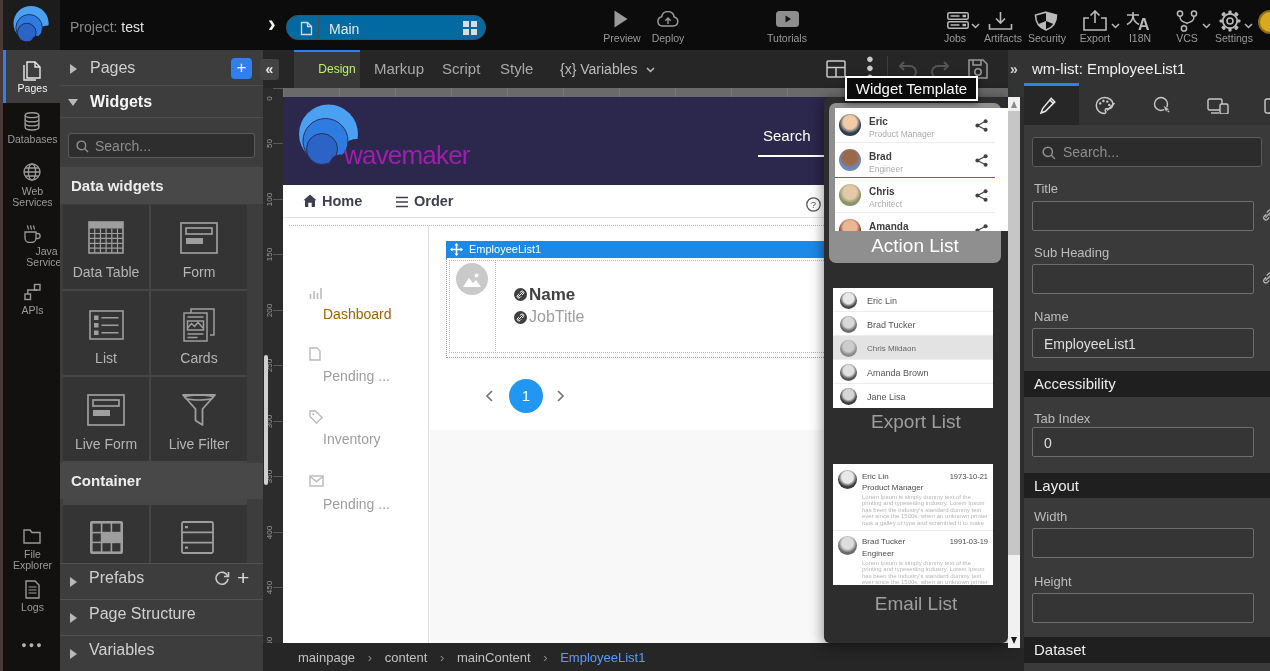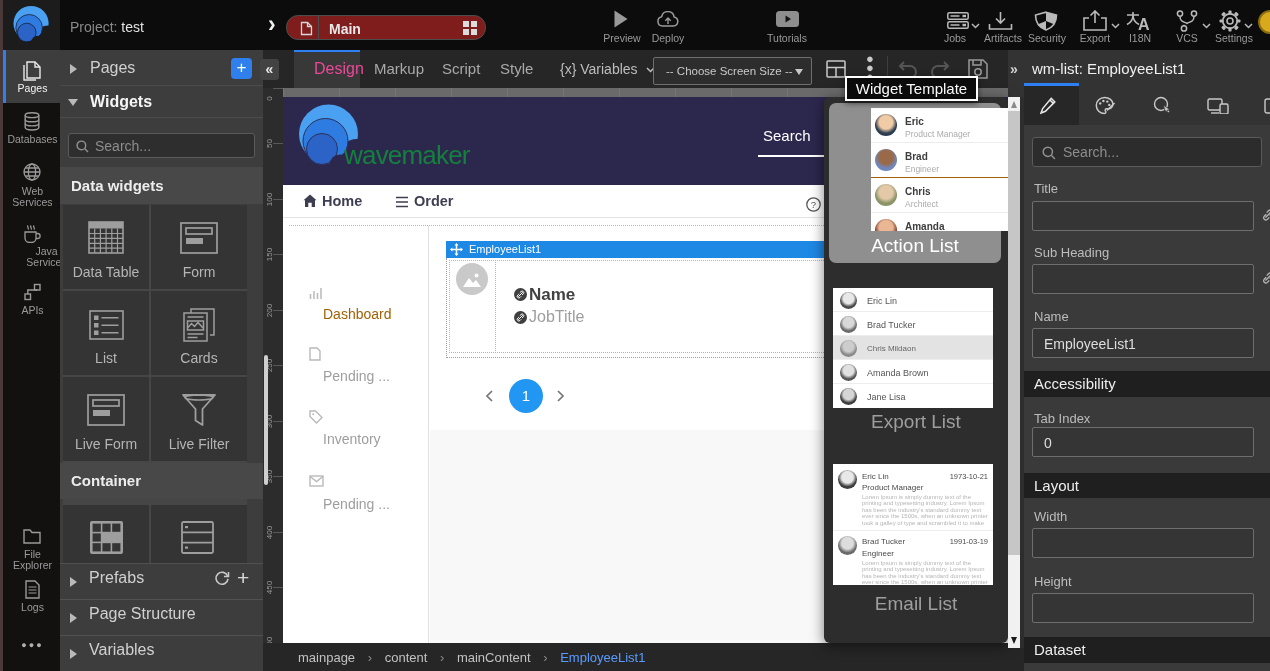--- a/index.html
+++ b/index.html
@@ -23,21 +23,21 @@
   <circle cx="19" cy="19.5" r="18.5" fill="#4aa1f1"></circle>
   <circle cx="37" cy="34" r="12.5" fill="#1c1c1c"></circle>
   <circle cx="17" cy="24" r="14" fill="#2e7ce2" stroke="#1a1a2a" stroke-width=".8"></circle>
   <circle cx="33.5" cy="38" r="8.5" fill="#1c1c1c"></circle>
   <circle cx="14.5" cy="29" r="9.8" fill="#2b64c6" stroke="#1a1a2a" stroke-width=".8"></circle>
   <circle cx="26" cy="39" r="6.6" fill="#1c1c1c"></circle>
 </svg>
 <div class="abs" style="left:70px;top:19px;font-size:14px;color:#8a8a8a;">Project: <span style="color:#e3e3e3">test</span></div>
 <div class="abs" style="left:268px;top:11px;font-size:23px;color:#f0f0f0;font-weight:bold;">›</div>
 
-<div class="abs" style="left:286px;top:15px;width:200px;height:25px;background:#7f1d1d;border:1px solid #4d4d4d;border-radius:12px;font-weight:bold;">
+<div class="abs" style="left:286px;top:15px;width:200px;height:25px;background:#0369a1;border:1px solid #4d4d4d;border-radius:12px;">
   <svg class="ico abs" style="left:13px;top:5px;" width="13" height="15" viewBox="0 0 13 15">
         <path d="M1.5 1.5 h6 l4 4 v8 h-10 Z" fill="none" stroke="#d8d8d8" stroke-width="1.3"></path>
         <path d="M7.5 1.5 v4 h4" fill="none" stroke="#d8d8d8" stroke-width="1.3"></path>
       </svg>
   <div class="abs" style="left:31px;top:0;width:1px;height:23px;background:#4d4d4d;"></div>
   <div class="abs" style="left:42px;top:5px;font-size:14px;color:#e8e8e8;">Main</div>
   <svg class="ico abs" style="left:176px;top:5px;" width="14" height="14" viewBox="0 0 14 14">
         <rect x="0" y="0" width="6" height="6" fill="#dcdcdc"></rect>
         <rect x="8" y="0" width="6" height="6" fill="#dcdcdc"></rect>
         <rect x="0" y="8" width="6" height="6" fill="#dcdcdc"></rect>
@@ -320,32 +320,28 @@
 <div class="abs" style="left:10px;top:563px;width:0;height:0;border-left:7px solid #b9b9b9;border-top:5px solid transparent;border-bottom:5px solid transparent;"></div>
 <div class="abs" style="left:29px;top:555px;font-size:16px;color:#d0d0d0;">Page Structure</div>
 <div class="abs" style="left:0;top:585px;width:203px;height:36px;background:#3d3d3d;border-top:1px solid #515151;"></div>
 <div class="abs" style="left:10px;top:599px;width:0;height:0;border-left:7px solid #b9b9b9;border-top:5px solid transparent;border-bottom:5px solid transparent;"></div>
 <div class="abs" style="left:29px;top:591px;font-size:16px;color:#d0d0d0;">Variables</div>
 </div>
 
 <div class="abs" style="left:263px;top:50px;width:761px;height:621px;background:#262626;overflow:hidden;">
 
 <div class="abs" style="left:31px;top:0;width:66px;height:38px;background:#383838;border-top:2px solid #2e7ff2;"></div>
-<div class="abs" style="left:31px;top:0;width:66px;text-align:center;"><span style="font-size:16px;color:#ec4899;line-height:38px;margin-left:20px;">Design</span></div>
+<div class="abs" style="left:31px;top:0;width:66px;text-align:center;"><span style="font-size:12px;color:#bef264;line-height:38px;margin-left:20px;">Design</span></div>
 <div class="abs" style="left:111px;top:0;width:44px;text-align:center;font-size:15px;color:#a9a9a9;line-height:38px;">Markup</div>
 <div class="abs" style="left:179px;top:0;width:34px;text-align:center;font-size:15px;color:#a9a9a9;line-height:38px;">Script</div>
 <div class="abs" style="left:237px;top:0;width:30px;text-align:center;font-size:15px;color:#a9a9a9;line-height:38px;">Style</div>
 <div class="abs" style="left:297px;top:0;font-size:14px;color:#bdbdbd;line-height:38px;">{x} Variables</div>
 <svg class="ico abs" style="left:383px;top:17px;" width="9" height="6" viewBox="0 0 9 6">
         <path d="M1 1 L4.5 4.5 L8 1" stroke="#bdbdbd" stroke-width="1.5" fill="none"></path>
       </svg>
-<div class="abs" style="left:390px;top:7px;width:159px;height:28px;background:#2d2d2d;border:1px solid #6e6e6e;border-radius:2px;">
-  <div class="abs" style="left:12px;top:7px;font-size:11.5px;color:#c9c9c9;">-- Choose Screen Size --</div>
-  <div class="abs" style="left:141px;top:11px;width:0;height:0;border-top:6px solid #c9c9c9;border-left:4.5px solid transparent;border-right:4.5px solid transparent;"></div>
-</div>
 <svg class="ico abs" style="left:563px;top:10px;" width="20" height="18" viewBox="0 0 20 18">
         <g fill="none" stroke="#c9c9c9" stroke-width="1.5">
           <rect x="1" y="1" width="18" height="16" rx="1"></rect>
           <path d="M1 7.5 h18 M10 7.5 V17"></path>
         </g>
       </svg>
 <div class="abs" style="left:602px;top:4px;width:10px;text-align:center;color:#c9c9c9;font-size:13px;line-height:9px;">●<br>●<br>●</div>
 <div class="abs" style="left:624px;top:6px;width:1px;height:26px;background:#3d3d3d;"></div>
 <svg class="ico abs" style="left:634px;top:11px;" width="20" height="17" viewBox="0 0 20 17">
         <path d="M3 5 h10 a6 6 0 0 1 0 12 h-4" fill="none" stroke="#555555" stroke-width="2"></path>
@@ -383,21 +379,21 @@
 
   <div class="abs" style="left:0;top:0;width:725px;height:88px;background:#2c274d;"></div>
   <svg class="abs" style="left:16px;top:7px;" width="62" height="62" viewBox="0 0 62 62">
     <circle cx="29.5" cy="30" r="29.5" fill="#4aa1f1"></circle>
     <circle cx="58" cy="54" r="19" fill="#2c274d"></circle>
     <circle cx="26.5" cy="37" r="22.5" fill="#2e7ce2" stroke="#2c3057" stroke-width="1"></circle>
     <circle cx="52" cy="60" r="13" fill="#2c274d"></circle>
     <circle cx="23" cy="45" r="15.5" fill="#2b64c6" stroke="#2c3057" stroke-width="1"></circle>
     <circle cx="41" cy="61" r="10.5" fill="#2c274d"></circle>
   </svg>
-  <div class="abs" style="left:61px;top:43px;font-size:26px;letter-spacing:-0.8px;color:#15803d;">wavemaker</div>
+  <div class="abs" style="left:61px;top:43px;font-size:26px;letter-spacing:-0.8px;color:#a21caf;">wavemaker</div>
   <div class="abs" style="left:480px;top:30px;font-size:15px;color:#ffffff;">Search</div>
   <div class="abs" style="left:475px;top:58px;width:232px;height:2px;background:#ffffff;"></div>
 
   <div class="abs" style="left:0;top:88px;width:725px;height:33px;background:#ffffff;border-bottom:1px solid #e2e2e2;"></div>
   <svg class="ico abs" style="left:20px;top:97px;" width="14" height="14" viewBox="0 0 14 14">
           <path d="M7 0.5 L13.5 6.2 H12 V13 H8.7 V8.8 H5.3 V13 H2 V6.2 H0.5 Z" fill="#3e3e52"></path>
         </svg>
   <div class="abs" style="left:39px;top:96px;font-size:14.5px;font-weight:bold;color:#3e3e52;">Home</div>
   <svg class="ico abs" style="left:112px;top:99px;" width="14" height="12" viewBox="0 0 14 12">
           <g stroke="#3e3e52" stroke-width="1.7" fill="none">
@@ -560,21 +556,21 @@
 
 <div class="abs" style="left:260px;top:59px;width:19px;height:21px;background:#434343;border-radius:3px;text-align:center;line-height:20px;color:#e8e8e8;font-size:14px;font-weight:bold;">«</div>
 
 <div class="abs" style="left:264px;top:355px;width:4px;height:130px;background:#cfcfcf;border-radius:2px;"></div>
 
 <div class="abs" style="left:1010px;top:61px;font-size:14px;color:#d0d0d0;font-weight:bold;">»</div>
 
 <div class="abs" style="left:824px;top:97px;width:184px;height:546px;background:#2d2d2d;border-radius:6px;box-shadow:0 3px 14px rgba(0,0,0,.5);overflow:hidden;">
 
   <div class="abs" style="left:5px;top:6px;width:172px;height:160px;background:#8f8f8f;border-radius:7px;">
-    <div class="abs" style="left:6px;top:5px;width:176px;height:123px;background:#ffffff;overflow:hidden;margin-left:36px;">
+    <div class="abs" style="left:6px;top:5px;width:176px;height:123px;background:#ffffff;overflow:hidden;">
       <div class="abs" style="left:0;top:0;width:160px;height:35px;border-bottom:1px solid #ededed;">
         <div class="abs" style="left:4px;top:6px;width:22px;height:22px;border-radius:50%;background:radial-gradient(circle at 50% 38%, #f0cba5 0 38%, #2e3e52 62%);"></div>
         <div class="abs" style="left:34px;top:8px;font-size:10px;font-weight:bold;color:#3d3d3d;">Eric</div>
         <div class="abs" style="left:34px;top:21px;font-size:8.5px;color:#ababab;">Product Manager</div>
         <svg class="ico abs" style="left:140px;top:11px;" width="13" height="13" viewBox="0 0 13 13">
               <g fill="#424242">
                 <circle cx="10.6" cy="2.2" r="2"></circle>
                 <circle cx="2.4" cy="6.5" r="2"></circle>
                 <circle cx="10.6" cy="10.8" r="2"></circle>
               </g>

